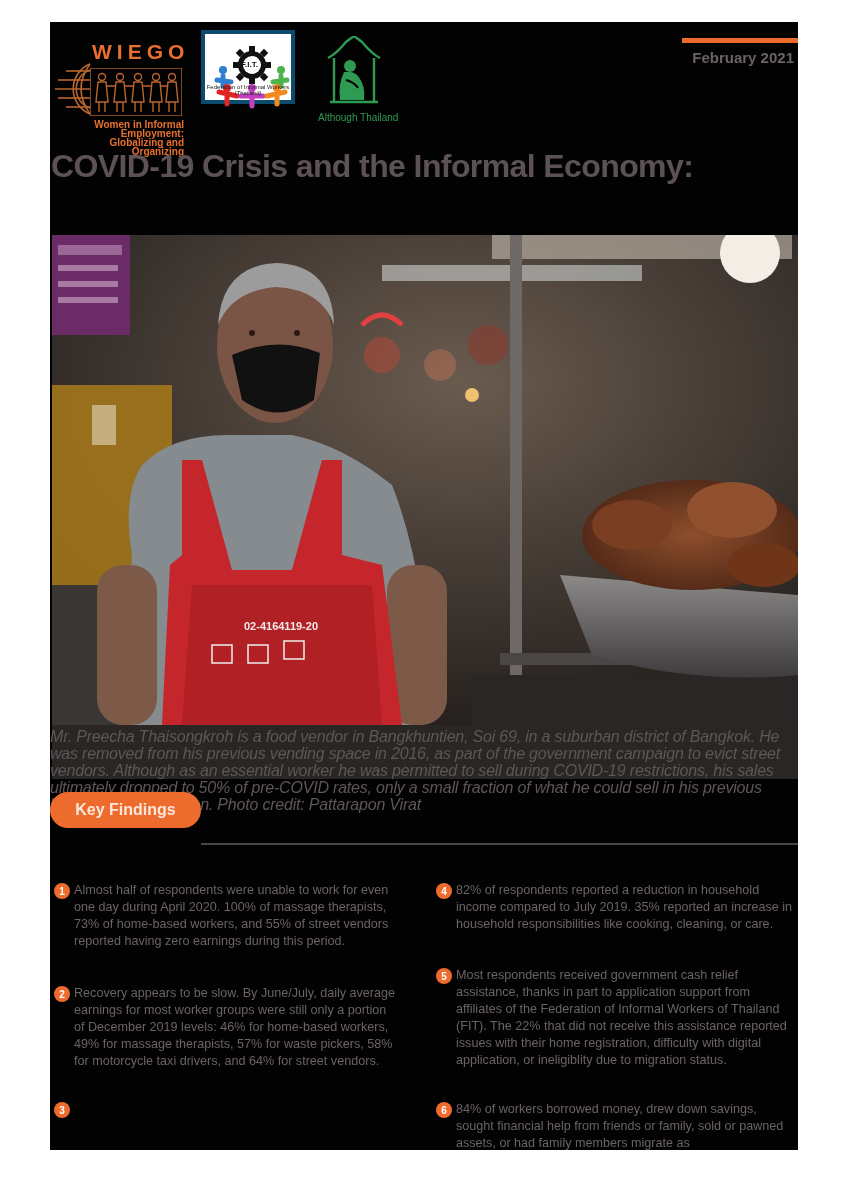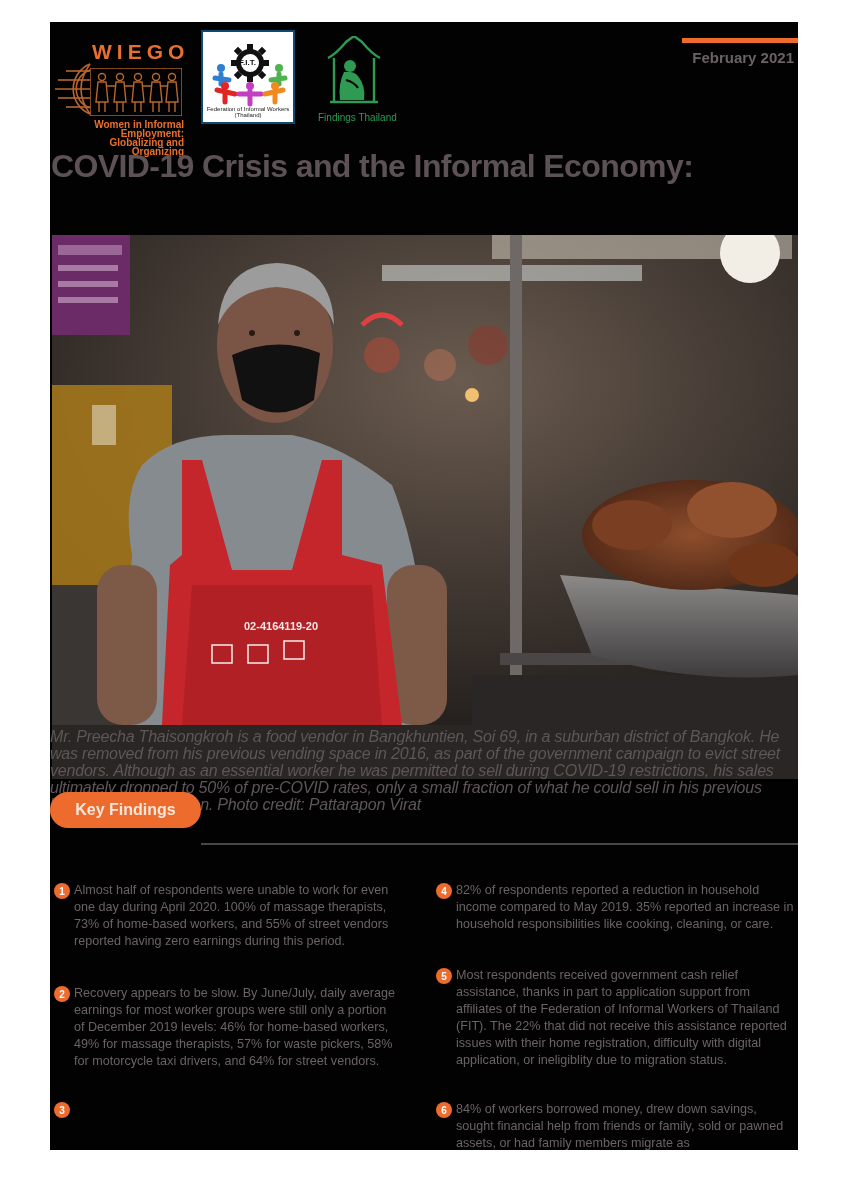--- a/index.html
+++ b/index.html
@@ -18,22 +18,22 @@
     position: absolute; left: 42px; top: 0; font-size: 21px; letter-spacing: 5px;
     color: #e8702f; font-weight: bold;
   }
   .wiego-figures { position: absolute; left: 40px; top: 28px; width: 92px; height: 48px; }
   .wiego-tag {
     position: absolute; left: 14px; top: 80px; width: 120px; text-align: right;
     font-size: 10px; line-height: 9px; color: #e8702f; font-weight: bold;
   }
 
   .logo-fit {
-    position: absolute; left: 151px; top: 8px; width: 94px; height: 94px;
-    background: #ffffff; border: 2px solid #0c4a6e;
+    position: absolute; left: 151px; top: 8px; width: 94px; height: 74px;
+    background: #ffffff; border: 4px solid #0c4a6e;
   }
   .fit-gear { position: absolute; left: 28px; top: 12px; width: 38px; height: 38px; }
   .fit-label {
     position: absolute; left: 36px; top: 26px; font-size: 8px; font-weight: bold; color: #111;
   }
   .fit-people { position: absolute; left: 8px; top: 28px; width: 78px; height: 48px; }
   .fit-ring-text {
     position: absolute; left: 0; bottom: 4px; width: 100%; text-align: center;
     font-size: 6px; color: #222;
   }
@@ -174,21 +174,21 @@
         <path d="M4 22 Q12 18 22 6 L30 0 L38 6 Q48 18 56 22"></path>
         <path d="M10 22 L10 66 M50 22 L50 66"></path>
         <path d="M6 66 L54 66"></path>
       </g>
       <g fill="#2f9b52">
         <circle cx="26" cy="30" r="6"></circle>
         <path d="M20 36 Q14 48 16 64 L40 64 Q42 50 34 40 Q30 36 26 36 Z"></path>
       </g>
       <path d="M22 44 Q30 46 34 52" stroke="#030203" stroke-width="2" fill="none"></path>
     </svg>
-    <div class="homenet-label">Findings Thailand</div>
+    <div class="homenet-label">Although Thailand</div>
   </div>
 
   <div class="date-bar"></div>
   <div class="date-text">February 2021</div>
 
   <h1 class="title">COVID-19 Crisis and the Informal Economy:</h1>
 
   <div class="photo" title="Masked street food vendor in red apron standing beside a tray of fried chicken at night">
     <svg width="746" height="490" viewBox="0 0 746 490">
       <defs>
@@ -269,21 +269,21 @@
   <div class="finding col-left" style="top:963px;">
     <span class="num">2</span>
     <span>Recovery appears to be slow. By June/July, daily average earnings for most worker groups were still only a portion of December 2019 levels: 46% for home-based workers, 49% for massage therapists, 57% for waste pickers, 58% for motorcycle taxi drivers, and 64% for street vendors.</span>
   </div>
   <div class="finding col-left" style="top:1079px;">
     <span class="num">3</span>
   </div>
 
   <div class="finding col-right" style="top:860px;">
     <span class="num">4</span>
-    <span>82% of respondents reported a reduction in household income compared to May 2019. 35% reported an increase in household responsibilities like cooking, cleaning, or care.</span>
+    <span>82% of respondents reported a reduction in household income compared to July 2019. 35% reported an increase in household responsibilities like cooking, cleaning, or care.</span>
   </div>
   <div class="finding col-right" style="top:945px;">
     <span class="num">5</span>
     <span>Most respondents received government cash relief assistance, thanks in part to application support from affiliates of the Federation of Informal Workers of Thailand (FIT). The 22% that did not receive this assistance reported issues with their home registration, difficulty with digital application, or ineligiblity due to migration status.</span>
   </div>
   <div class="finding col-right" style="top:1079px;">
     <span class="num">6</span>
     <span>84% of workers borrowed money, drew down savings, sought financial help from friends or family, sold or pawned assets, or had family members migrate as</span>
   </div>
 

